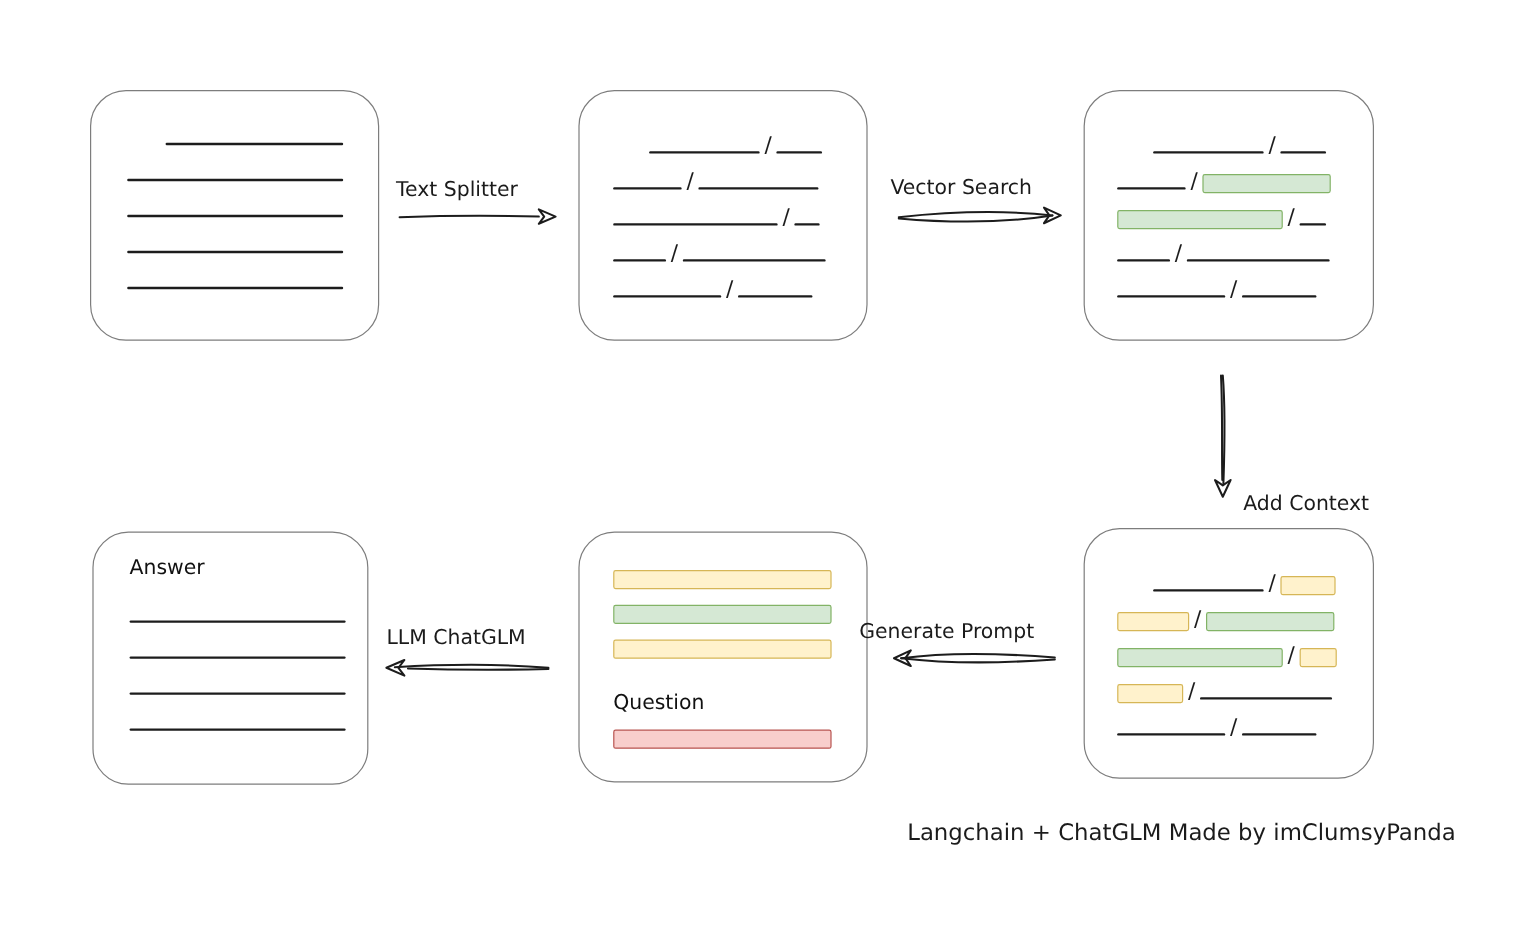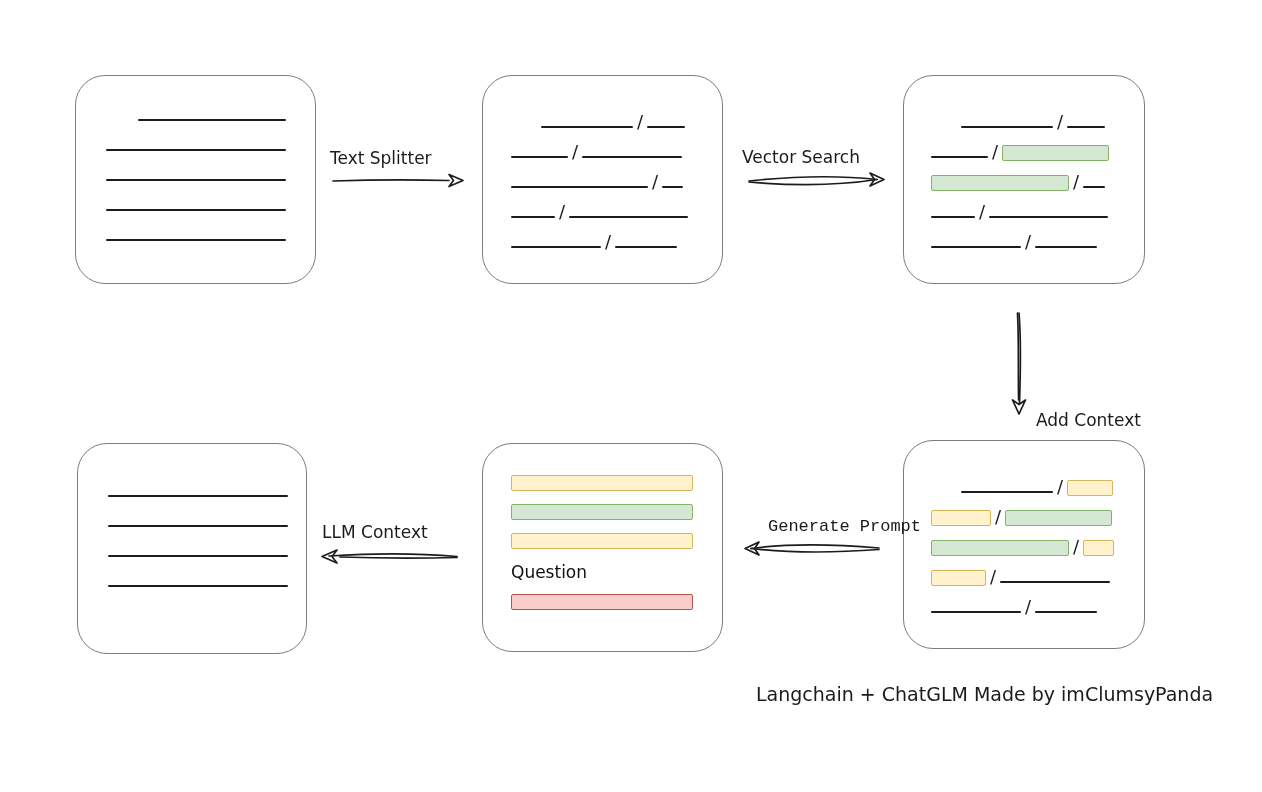--- a/index.html
+++ b/index.html
@@ -149,31 +149,32 @@
           <div class="sk-row">
             <span class="sk-bar bar-yellow" style="width: 182px;"></span>
           </div>
           <div class="sk-row">
             <span class="sk-bar bar-green" style="width: 182px;"></span>
           </div>
           <div class="sk-row">
             <span class="sk-bar bar-yellow" style="width: 182px;"></span>
           </div>
         </div>
-      <div class="box-label" style="margin-top:6px;">Question</div>
+      <div class="box-label" style="margin-top:20px;">Question</div>
       <div class="bar-rows" style="margin-top:4px;">
           <div class="sk-row">
             <span class="sk-bar bar-red" style="width: 182px;"></span>
           </div>
         </div>
     </div>
   </div>
 
   <div class="box" style="left:77px;top:443px;width:230px;height:211px;">
     <div style="padding:18px 0 0 30px;">
+      <div class="box-label">Answer</div>
       <div style="margin-top:5px;">
           <div class="sk-row">
             <span class="sk-line" style="width: 180px;"></span>
           </div>
           <div class="sk-row">
             <span class="sk-line" style="width: 180px;"></span>
           </div>
           <div class="sk-row">
             <span class="sk-line" style="width: 180px;"></span>
           </div>
@@ -210,19 +211,19 @@
       <path d="M337,550 L322,556.5 L337,563 L332,556.5 Z"></path>
     </g>
   </svg>
 
   <div class="arrow-label center" style="left:330px;top:147px;width:136px;">Text Splitter</div>
 
   <div class="arrow-label center" style="left:742px;top:146px;width:136px;">Vector Search</div>
 
   <div class="arrow-label" style="left:1036px;top:365px;margin-top:44px;">Add Context</div>
 
-  <div class="arrow-label center" style="left:768px;top:516px;width:150px;font-family:Liberation Mono, monospace;">Generate Prompt</div>
-
-  <div class="arrow-label center" style="left:322px;top:521px;width:140px;">LLM Context</div>
+  <div class="arrow-label center" style="left:716px;top:516px;width:150px;">Generate Prompt</div>
+
+  <div class="arrow-label center" style="left:322px;top:521px;width:140px;">LLM ChatGLM</div>
 
   <div class="caption center" style="left:756px;top:683px;width:440px;">Langchain + ChatGLM Made by imClumsyPanda</div>
 
 </div>
 
 </body></html>

